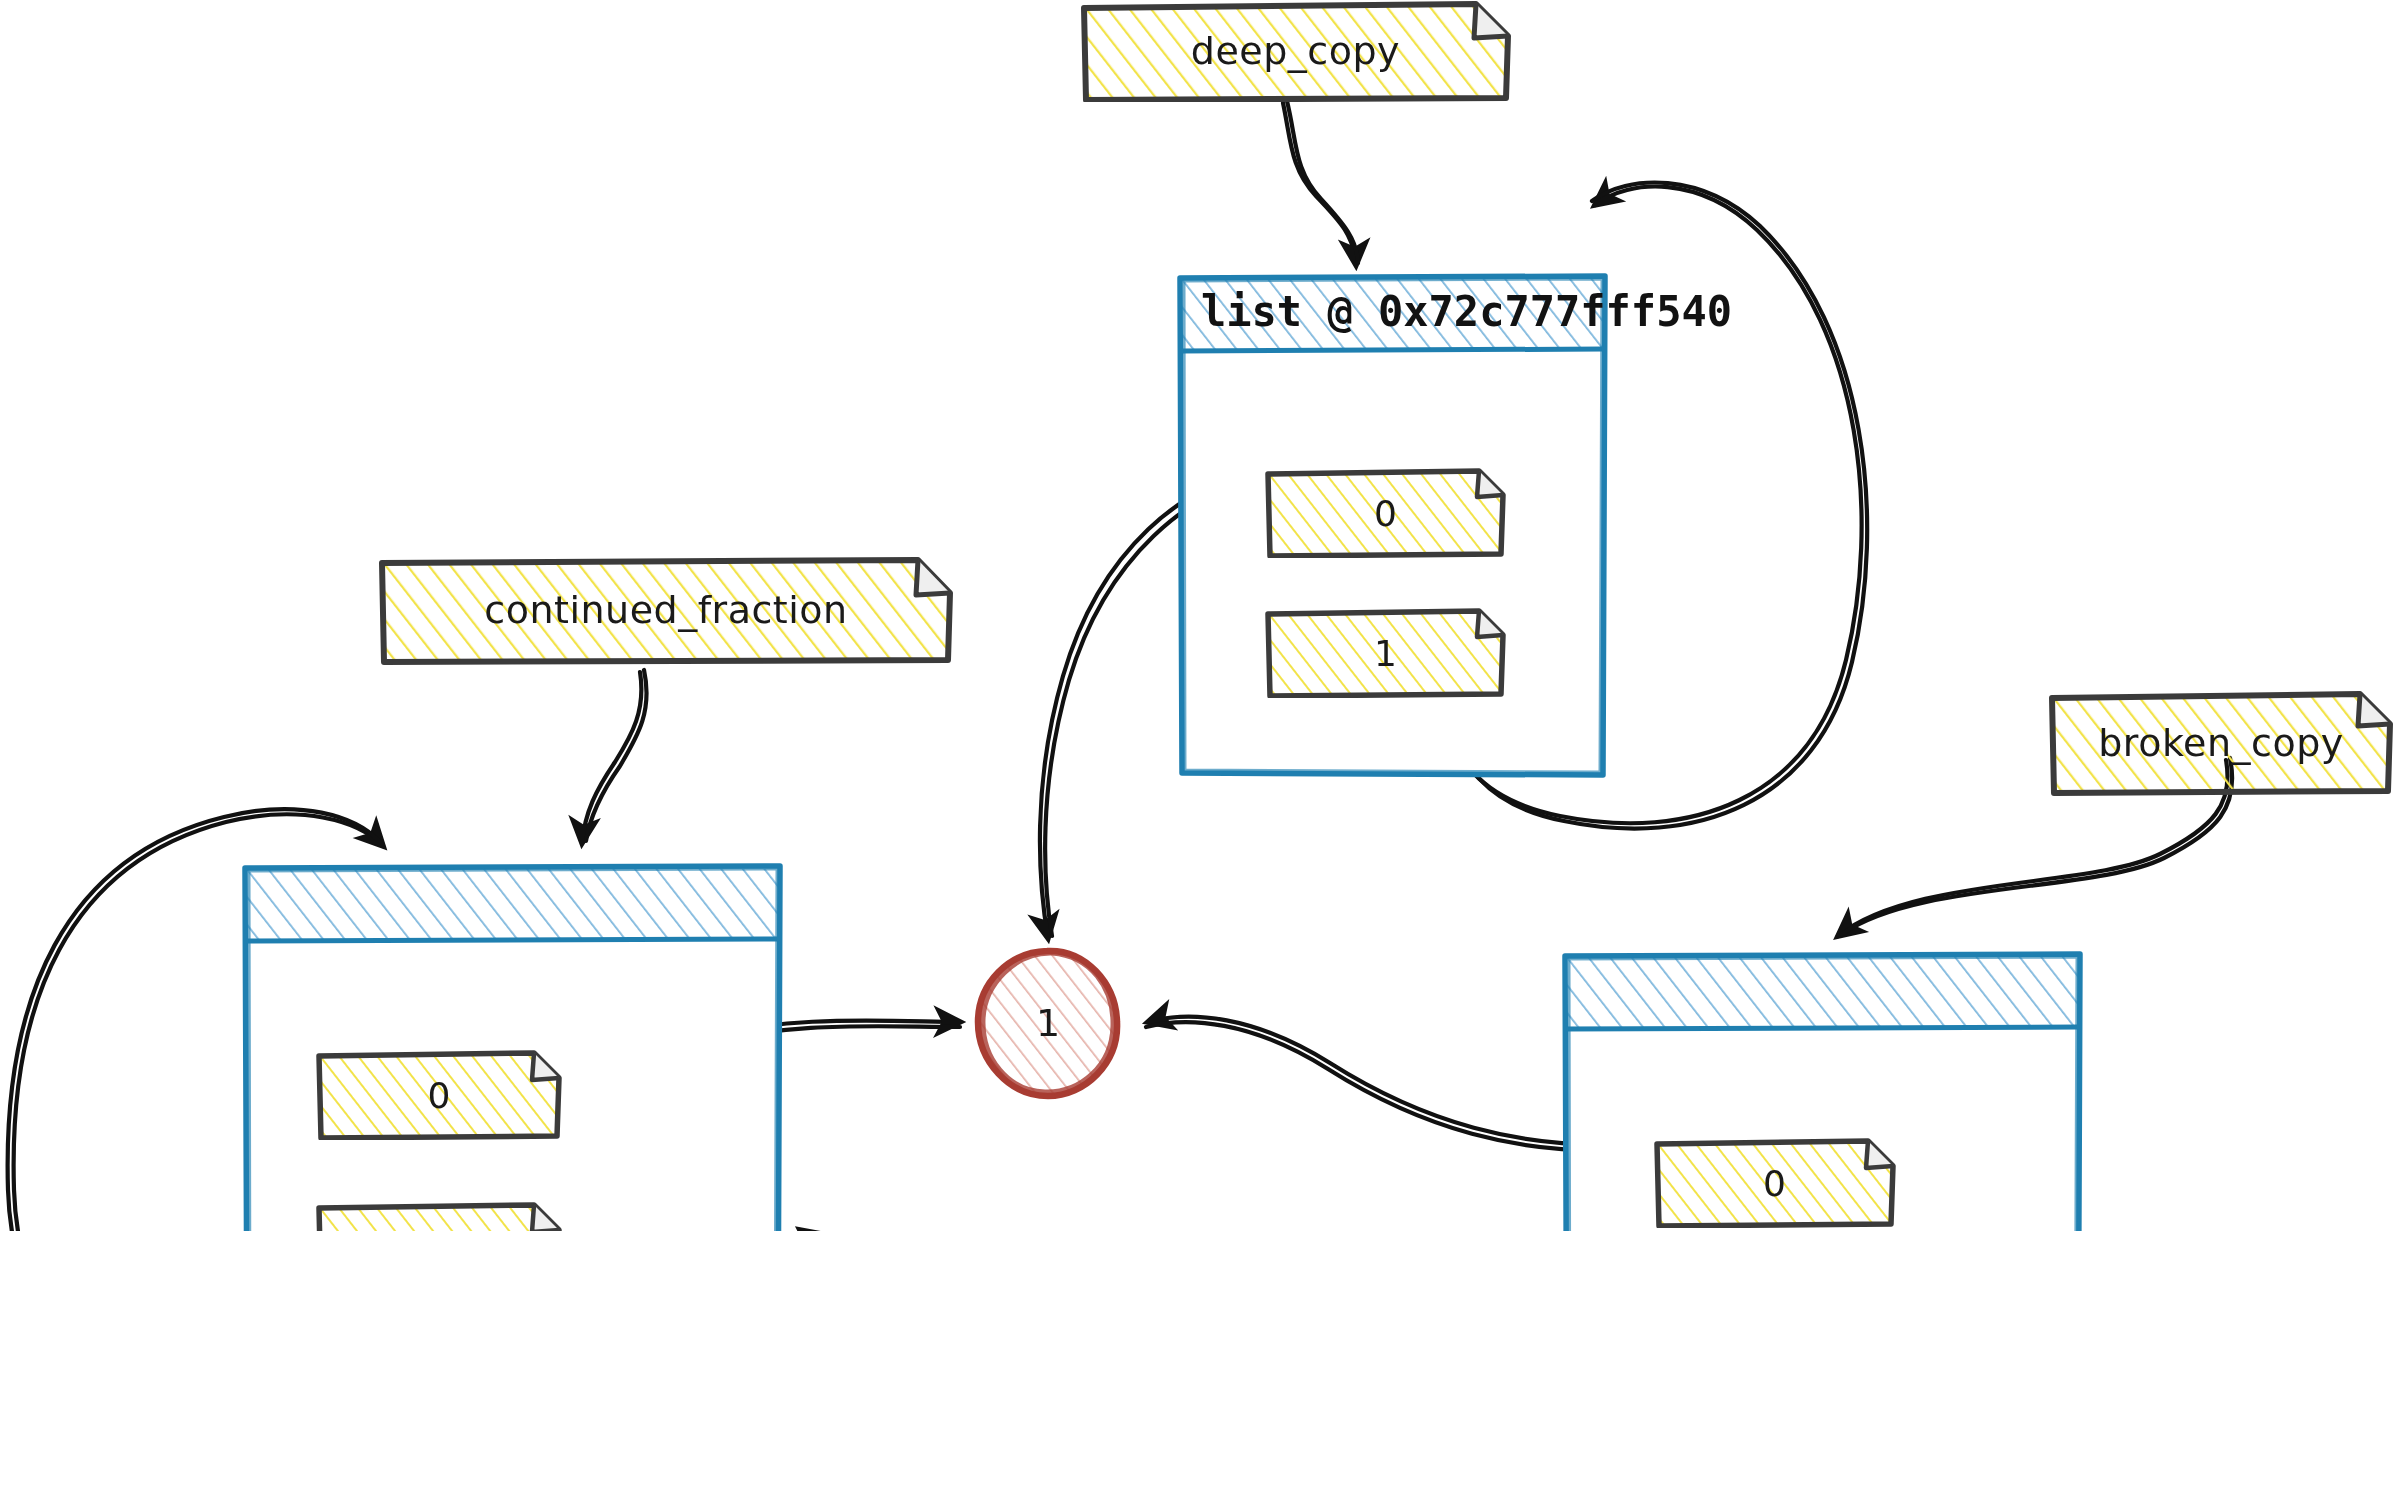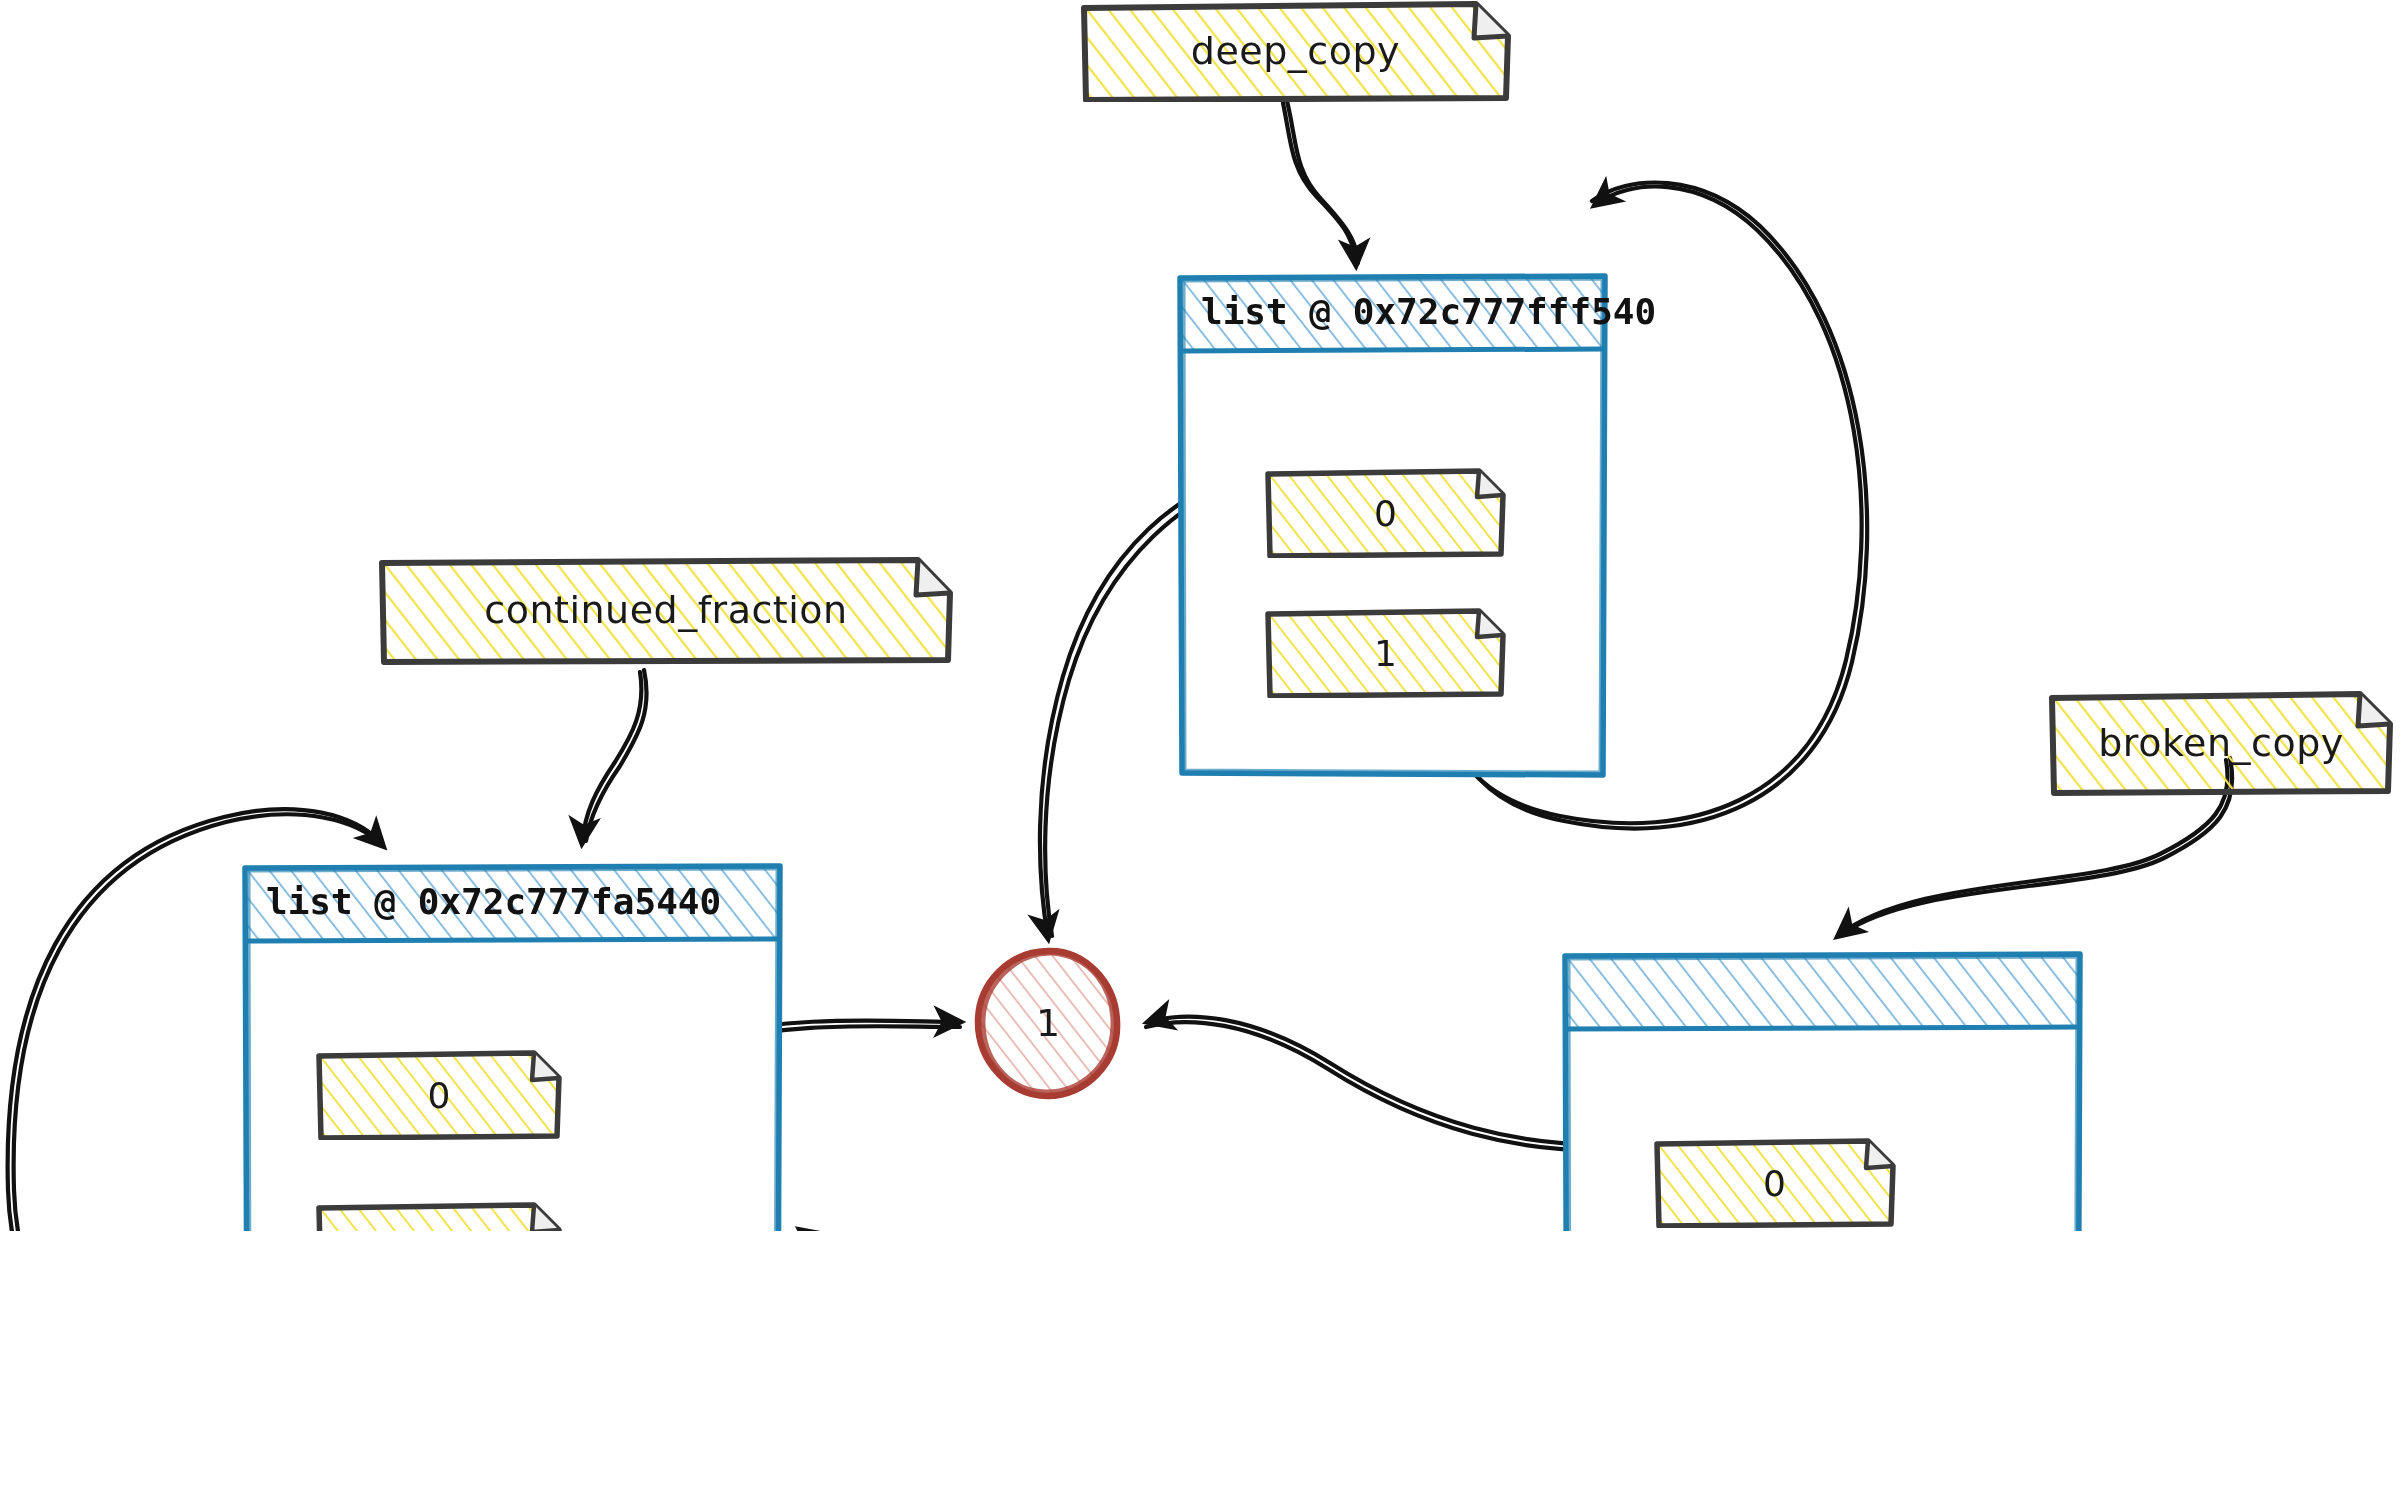--- a/index.html
+++ b/index.html
@@ -66,21 +66,21 @@
     width: 100%;
     height: 78px;
     display: flex;
     align-items: center;
     z-index: 3;
     box-sizing: border-box;
     padding-left: 26px;
   }
   .list-header .header-text {
     font-family: "DejaVu Sans Mono", monospace;
-    font-size: 36px;
+    font-size: 42px;
     font-weight: bold;
     color: #121212;
     white-space: nowrap;
     letter-spacing: 0px;
   }
   .list-body {
     position: absolute;
     left: 0;
     top: 78px;
     width: 100%;
@@ -287,23 +287,20 @@
           <line x1="0" y1="0" x2="0" y2="17" stroke="#7fb8dd" stroke-width="3.6"></line>
         </pattern>
       </defs>
       <rect x="5" y="5" width="535" height="490" fill="#ffffff"></rect>
       <rect x="7" y="7" width="531" height="72" fill="url(#bhatch2)"></rect>
       <path d="M5,6 L540,4 L538,495 L7,493 Z" fill="none" stroke="#1f7fb0" stroke-width="5.5" stroke-linejoin="round"></path>
       <path d="M9,9 L537,7 L535,492 L10,490 Z" fill="none" stroke="#1f7fb0" stroke-width="3" opacity="0.65"></path>
       <path d="M6,79 L539,77" stroke="#1f7fb0" stroke-width="5" fill="none"></path>
     </svg>
 
-    <div class="list-header">
-      <span class="header-text">list @ 0x72c777fa5440</span>
-    </div>
 
     <div class="list-body">
       <div class="cell" style="left:74px; top:110px; width:250px; height:90px;">
         <svg class="note-svg" viewBox="0 0 250 90" preserveAspectRatio="none" xmlns="http://www.w3.org/2000/svg">
           <defs>
             <pattern id="ych2" width="15" height="15" patternTransform="rotate(-38)" patternUnits="userSpaceOnUse">
               <line x1="0" y1="0" x2="0" y2="15" stroke="#f2e34a" stroke-width="4"></line>
             </pattern>
           </defs>
           <path d="M5,6 L220,3 L245,28 L243,86 L7,88 Z" fill="url(#ych2)"></path>

